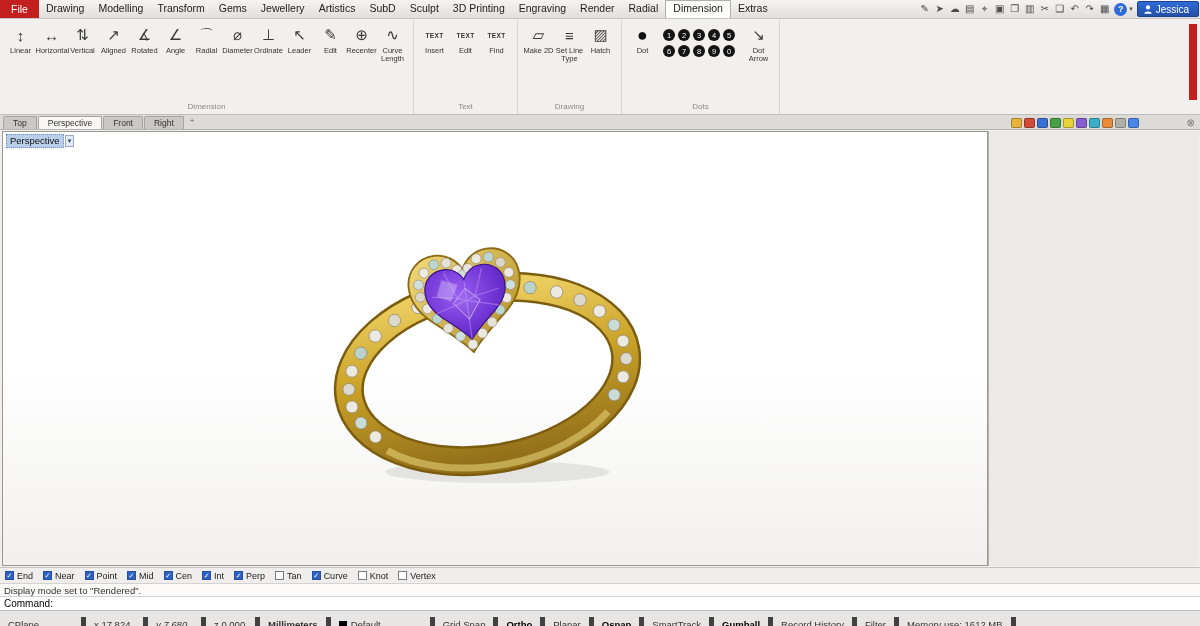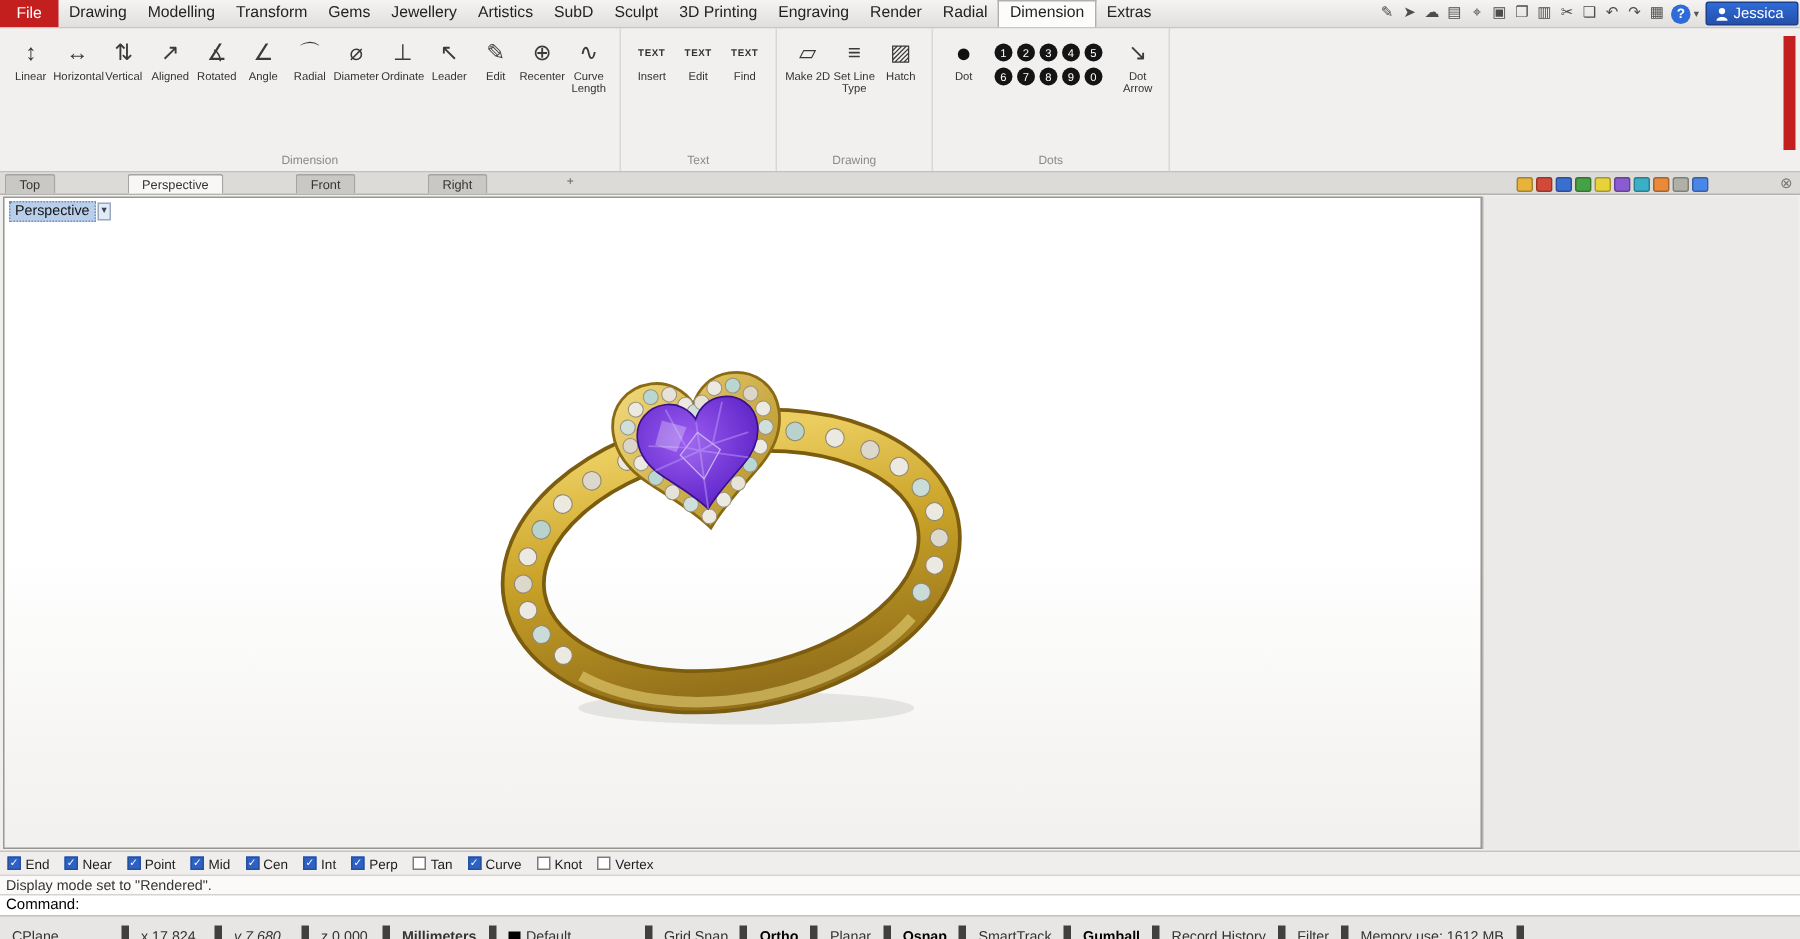--- a/index.html
+++ b/index.html
@@ -241,21 +241,21 @@
             </div>
           </div>
           <div class="rlabel">Dots</div>
         </div>
       </div>
     <div class="rgroup rspacer"></div>
     <div class="ribbon-stripe"></div>
   </div>
 
   <div class="tabbar">
-    <div style="display:flex;align-items:flex-start;gap:47px;" id="vtabs">
+    <div style="display:flex;align-items:flex-start;" id="vtabs">
         <span class="vtab">Top</span>
         <span class="vtab active">Perspective</span>
         <span class="vtab">Front</span>
         <span class="vtab">Right</span>
         <span class="vtab-add">+</span>
       </div>
     <div class="tspacer"></div>
     <div class="stools" id="sideTools">
         <span class="stool" style="background: rgb(232, 179, 58);"></span>
         <span class="stool" style="background: rgb(210, 73, 58);"></span>

